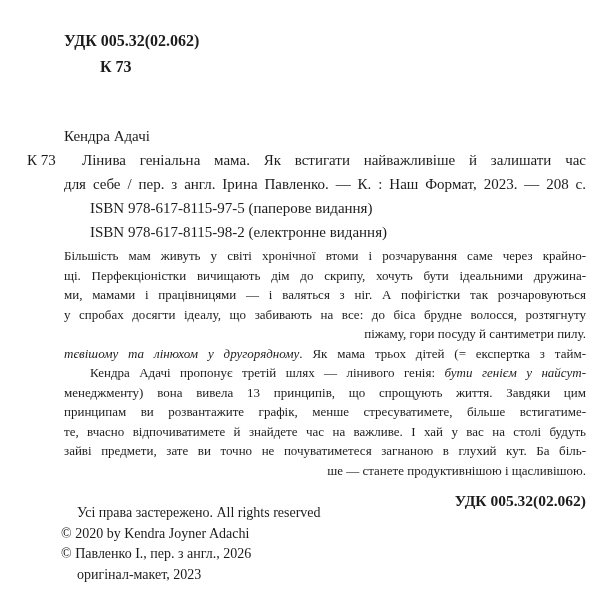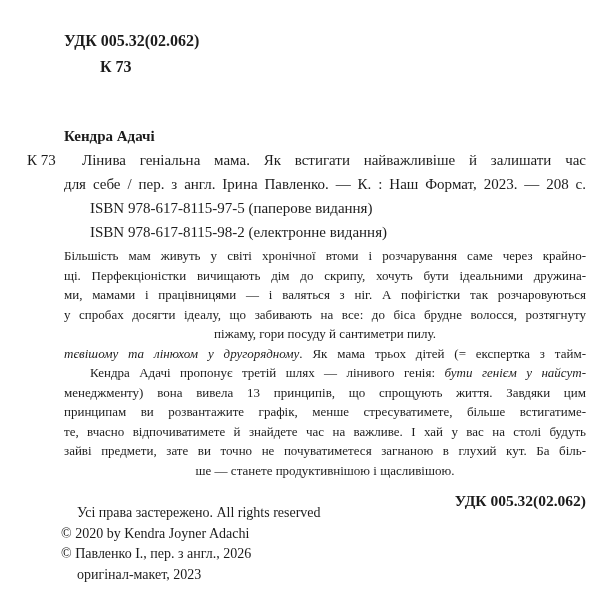--- a/index.html
+++ b/index.html
@@ -36,38 +36,38 @@
     top: 124px;
     width: 522px;
     font-size: 15px;
     line-height: 24px;
   }
   .catalog .code-margin {
     position: absolute;
     left: -37px;
     top: 24px;
   }
-  .catalog .author { font-weight: bold; }
+  .catalog .author { font-weight: normal; }
   .jl {
     text-align: justify;
     text-align-last: justify;
   }
   .catalog .t1 { padding-left: 18px; }
   .catalog .isbn { padding-left: 26px; }
 
   
   .annotation {
     position: absolute;
     left: 64px;
     top: 246px;
     width: 522px;
     font-size: 13px;
     line-height: 19.5px;
   }
-  .annotation .lastline { text-align: center; }
+  .annotation .lastline { text-align: right; }
   .annotation .pindent { text-indent: 26px; }
 
   
   .udc-bottom {
     position: absolute;
     right: 14px;
     top: 492px;
     font-size: 15.5px;
     font-weight: bold;
   }

